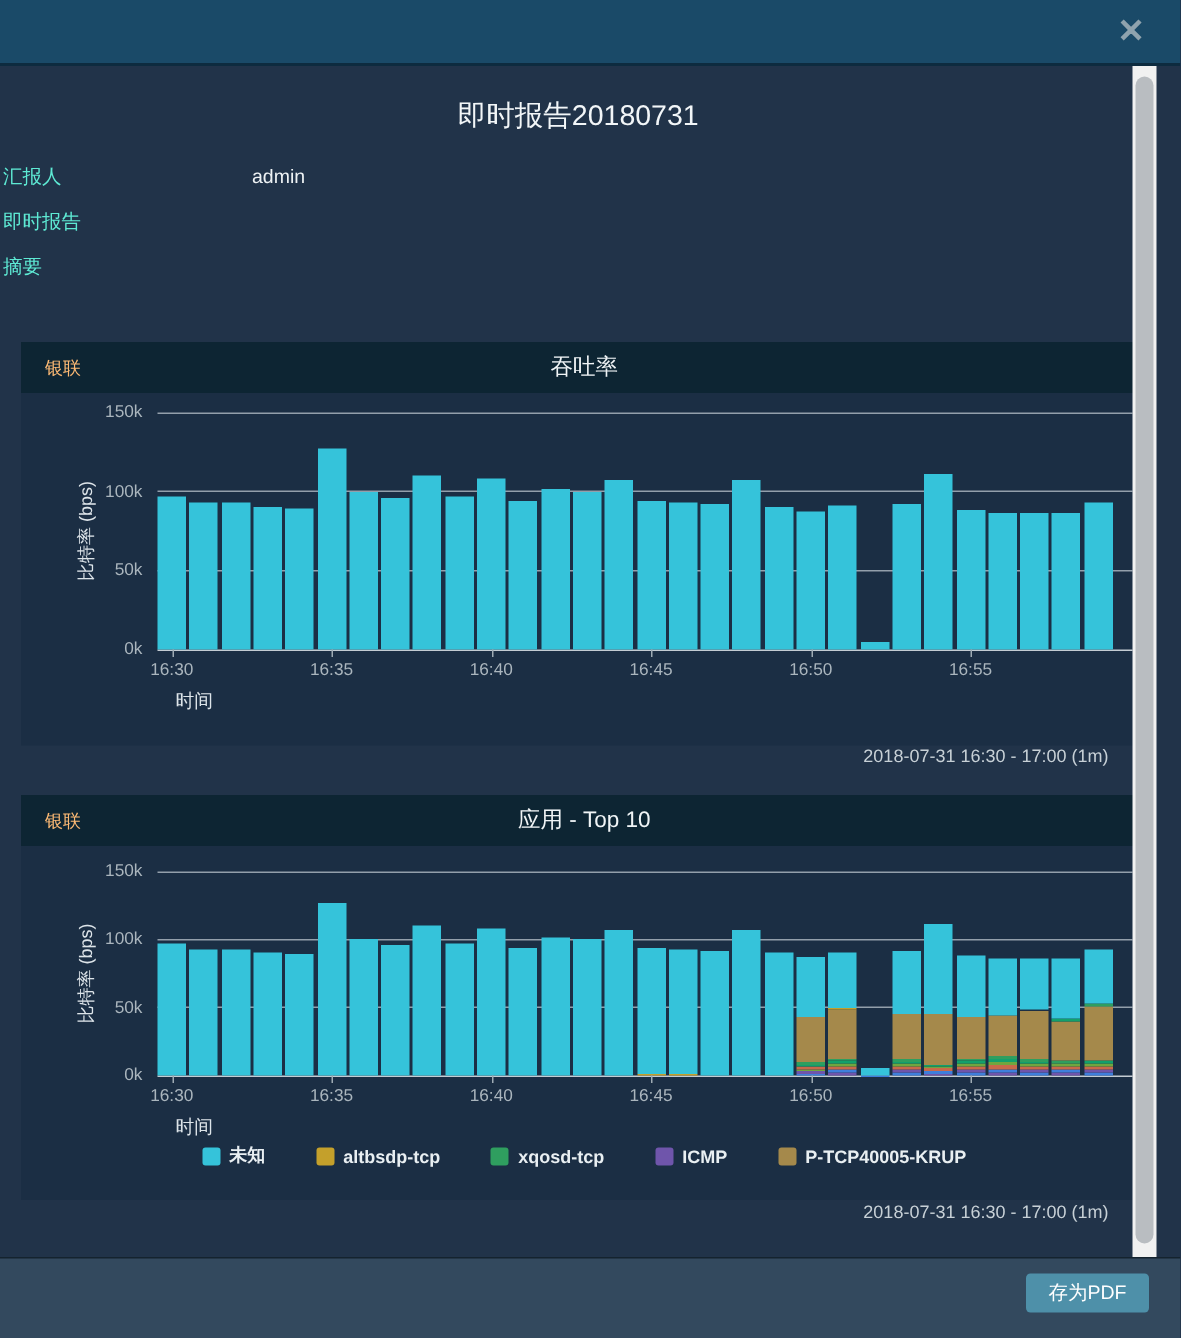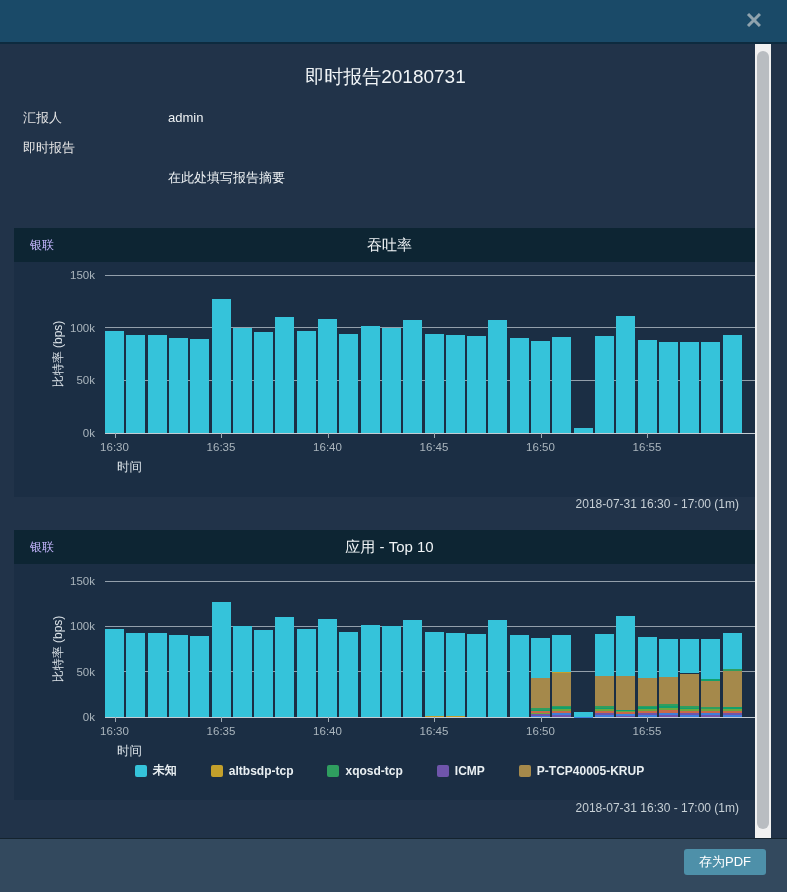--- a/index.html
+++ b/index.html
@@ -22,33 +22,33 @@
   }
   .modal-body{
     position:absolute;top:44px;left:0;width:771px;height:794px;background:#213349;
   }
   .report-title{
     position:absolute;top:20px;left:0;width:771px;text-align:center;
     font-size:19px;color:#f2f6f8;
   }
   .fields{position:absolute;top:59px;left:0;width:771px;}
   .field-row{height:30px;line-height:30px;font-size:13px;}
-  .field-label{position:absolute;left:23px;width:145px;color:#e5e5e5;display:inline-block;}
+  .field-label{position:absolute;left:2px;width:145px;color:#5eead4;display:inline-block;}
   .field-value{position:absolute;left:168px;color:#eef2f4;display:inline-block;}
   .field-row:nth-child(1) .field-label,.field-row:nth-child(1) .field-value{top:0;}
   .field-row:nth-child(2) .field-label,.field-row:nth-child(2) .field-value{top:30px;}
   .field-row:nth-child(3) .field-label,.field-row:nth-child(3) .field-value{top:60px;}
   .panel{
     position:absolute;left:14px;width:751px;background:#1b2e44;
   }
   #panel-0{top:184px;height:269px;}
   #panel-1{top:486px;height:270px;}
   .panel-header{position:relative;height:34px;background:#0d2533;}
   .panel-label{
-    position:absolute;left:16px;top:0;line-height:34px;font-size:12px;color:#c4b5fd;text-align:center;
+    position:absolute;left:16px;top:0;line-height:34px;font-size:12px;color:#fdba74;text-align:center;
   }
   .panel-title{
     display:block;text-align:center;line-height:34px;font-size:15px;color:#f0f4f6;
   }
   .chart-body{position:relative;width:751px;}
   #chart-0{height:235px;}
   #chart-1{height:236px;}
   .chart-plot{position:absolute;}
   .gridline{position:absolute;height:1px;background:#bcc6ce;opacity:.75;}
   .gridline.zero{opacity:.95;background:#cdd5db;}
@@ -108,21 +108,21 @@
 
   <div class="fields">
     <div class="field-row">
       <span class="field-label">汇报人</span>
       <span class="field-value">admin</span>
     </div>
     <div class="field-row">
       <span class="field-label">即时报告</span>
     </div>
     <div class="field-row">
-      <span class="field-value">在此处填写报告摘要</span>
+      <span class="field-label">摘要</span>
     </div>
   </div>
 
   <section class="panel" id="panel-0">
     <div class="panel-header">
       <span class="panel-label">银联</span>
       <span class="panel-title">吞吐率</span>
     </div>
     <div class="chart-body" id="chart-0">
         <div class="gridline" style="left: 91px; width: 650px; top: 12.5px;"></div>

